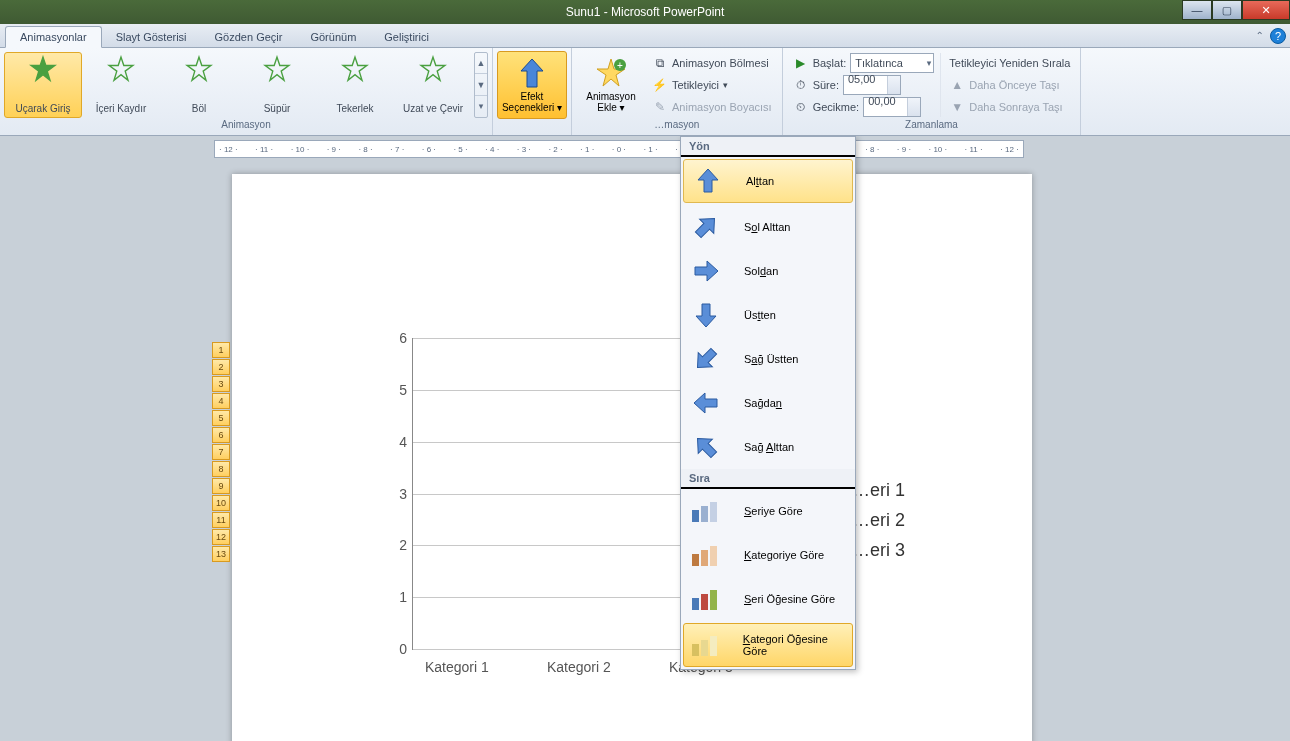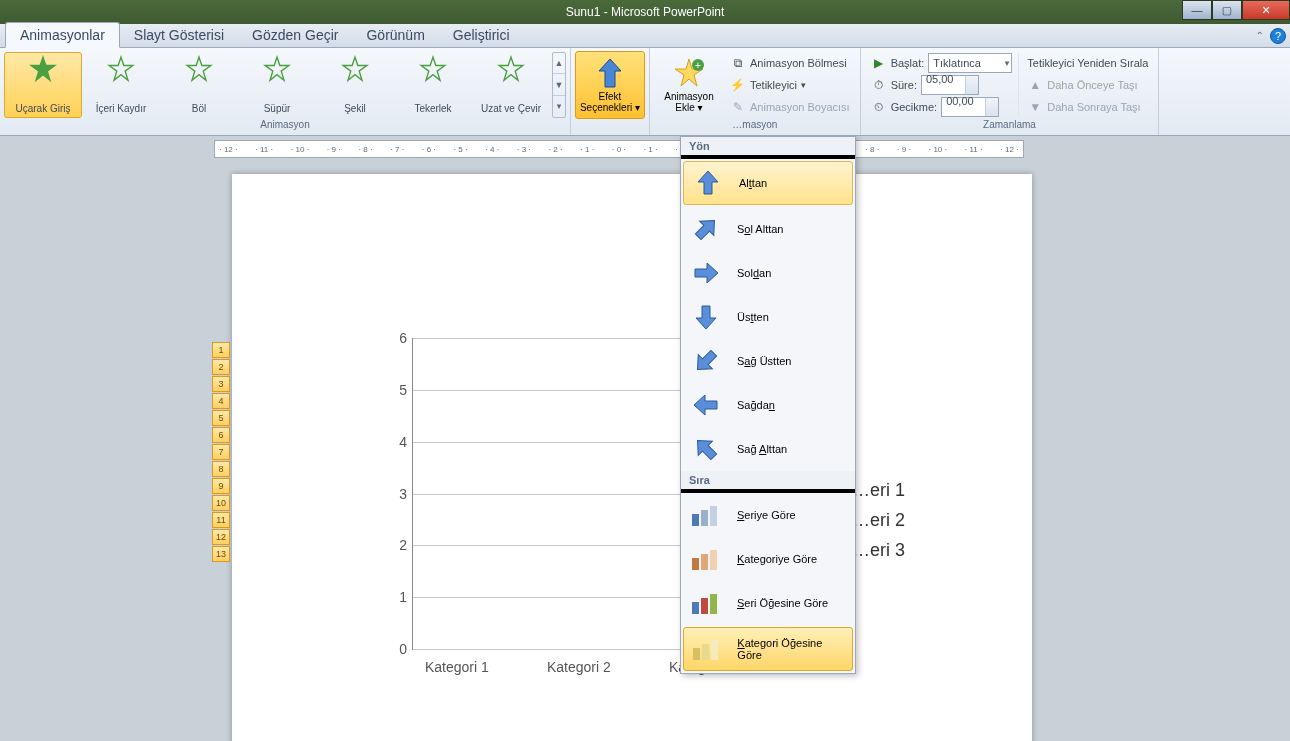--- a/index.html
+++ b/index.html
@@ -8,21 +8,21 @@
 
 .titlebar { height: 24px; background: linear-gradient(#4a6a3a,#3f5a33); display: flex; align-items: center; position: relative; }
 .title-text { position: absolute; left: 50%; transform: translateX(-50%); color: #fff; font-size: 12px; }
 .win-btns { position: absolute; right: 0; top: 0; display: flex; height: 20px; }
 .win-btn { width: 30px; height: 20px; display: flex; align-items: center; justify-content: center; border: 1px solid #2a3a22; font-size: 11px; color: #fff; }
 .win-min, .win-max { background: linear-gradient(#dce5f0,#9fb3cc); color:#2a3a50;}
 .win-close { background: linear-gradient(#e86a5a,#c83a2a); width: 48px; }
 
 
 .tabs { height: 24px; background: linear-gradient(#e8edf4,#d3dce8); display: flex; align-items: flex-end; padding-left: 5px; border-bottom: 1px solid #9aa8ba; position: relative;}
-.tab { padding: 4px 14px 4px 14px; font-size: 14px; color: #3a4a60; cursor: default; margin-top: 28px; }
+.tab { padding: 4px 14px 4px 14px; font-size: 11px; color: #3a4a60; cursor: default; margin-top: 28px; }
 .tab.active { background: #f5f8fc; border: 1px solid #9aa8ba; border-bottom: 1px solid #f5f8fc; border-radius: 3px 3px 0 0; position: relative; bottom: -1px; }
 .help-icon { position:absolute; right:4px; top:4px; width:16px; height:16px; background:#1e80d8; color:#fff; border-radius:50%; font-size:11px; display:flex; align-items:center; justify-content:center; border:1px solid #0a5aa0;}
 .collapse-icon { position:absolute; right:26px; top:6px; font-size:10px; color:#5a6a80;}
 
 
 .ribbon { height: 88px; background: linear-gradient(#f5f8fc,#e3eaf3); display: flex; border-bottom: 1px solid #9aa8ba; }
 .ribbon-group { border-right: 1px solid #c4cedc; display: flex; flex-direction: column; padding: 2px 4px 0 4px; }
 .group-body { flex: 1; display: flex; align-items: center; }
 .group-label { height: 16px; font-size: 10px; color: #5a6a80; text-align: center; }
 
@@ -64,22 +64,22 @@
 .gridline { position:absolute; left:0; right:0; border-top:1px solid #c8c8c8;}
 .ytick { position:absolute; right:100%; margin-right:6px; font-size:14px; color:#555; transform:translateY(-50%);}
 .bars { position:absolute; left:0; right:0; bottom:0; top:0;}
 .cat-group { position:absolute; bottom:0; width:100px; display:flex; align-items:flex-end; gap:4px; justify-content:center;}
 .bar { width:24px; }
 .xlabel { position:absolute; top:100%; margin-top:10px; font-size:14px; color:#555; white-space:nowrap;}
 .legend-txt { position:absolute; left:620px; font-size:18px; color:#333;}
 
 
 .eo-menu { position:absolute; left:680px; top:0; width:176px; background:#f4f6fa; border:1px solid #9aa8ba; box-shadow:2px 2px 6px rgba(0,0,0,.25); font-size:11px; z-index:50;}
-.eo-sect { background:#eef1f6; color:#5a6a80; padding:3px 8px; font-weight:bold; border-bottom:4px solid #000000;}
-.eo-item { display:flex; align-items:center; gap:15px; padding:4px 8px; height:44px; border:1px solid transparent;}
+.eo-sect { background:#eef1f6; color:#5a6a80; padding:3px 8px; font-weight:bold; border-bottom:2px solid #000000;}
+.eo-item { display:flex; align-items:center; gap:22px; padding:4px 8px; height:44px; border:1px solid transparent;}
 .eo-item .ico { width:32px; height:32px; display:flex; align-items:center; justify-content:center;}
 .eo-item.selected { background:linear-gradient(#fff4cf,#ffe28a); border:1px solid #e0b850; border-radius:3px; margin:2px;}
 .eo-item.hover { background:linear-gradient(#fff0b8,#ffd668); border:1px solid #e0a828; border-radius:3px; margin:2px;}
 .eo-item .txt .u { text-decoration:underline;}
 .seq-ico { width:28px; height:22px; display:flex; align-items:flex-end; gap:2px;}
 .seq-bar { width:7px;}
 </style>
 </head>
 <body>
 
@@ -123,26 +123,20 @@
             <div><svg class="star" viewBox="0 0 40 40">
                 <polygon points="20,3 24,15 37,15 26,23 30,36 20,28 10,36 14,23 3,15 16,15" fill="none" stroke="#4aa040" stroke-width="2"></polygon>
               </svg></div>
             <div class="lbl">Böl</div>
           </div>
           <div class="gallery-item">
             <div><svg class="star" viewBox="0 0 40 40">
                 <polygon points="20,3 24,15 37,15 26,23 30,36 20,28 10,36 14,23 3,15 16,15" fill="none" stroke="#4aa040" stroke-width="2"></polygon>
               </svg></div>
             <div class="lbl">Süpür</div>
-          </div>
-          <div class="gallery-item">
-            <div><svg class="star" viewBox="0 0 40 40">
-                <polygon points="20,3 24,15 37,15 26,23 30,36 20,28 10,36 14,23 3,15 16,15" fill="none" stroke="#4aa040" stroke-width="2"></polygon>
-              </svg></div>
-            <div class="lbl">Şekil</div>
           </div>
           <div class="gallery-item">
             <div><svg class="star" viewBox="0 0 40 40">
                 <polygon points="20,3 24,15 37,15 26,23 30,36 20,28 10,36 14,23 3,15 16,15" fill="none" stroke="#4aa040" stroke-width="2"></polygon>
               </svg></div>
             <div class="lbl">Tekerlek</div>
           </div>
           <div class="gallery-item">
             <div><svg class="star" viewBox="0 0 40 40">
                 <polygon points="20,3 24,15 37,15 26,23 30,36 20,28 10,36 14,23 3,15 16,15" fill="none" stroke="#4aa040" stroke-width="2"></polygon>

